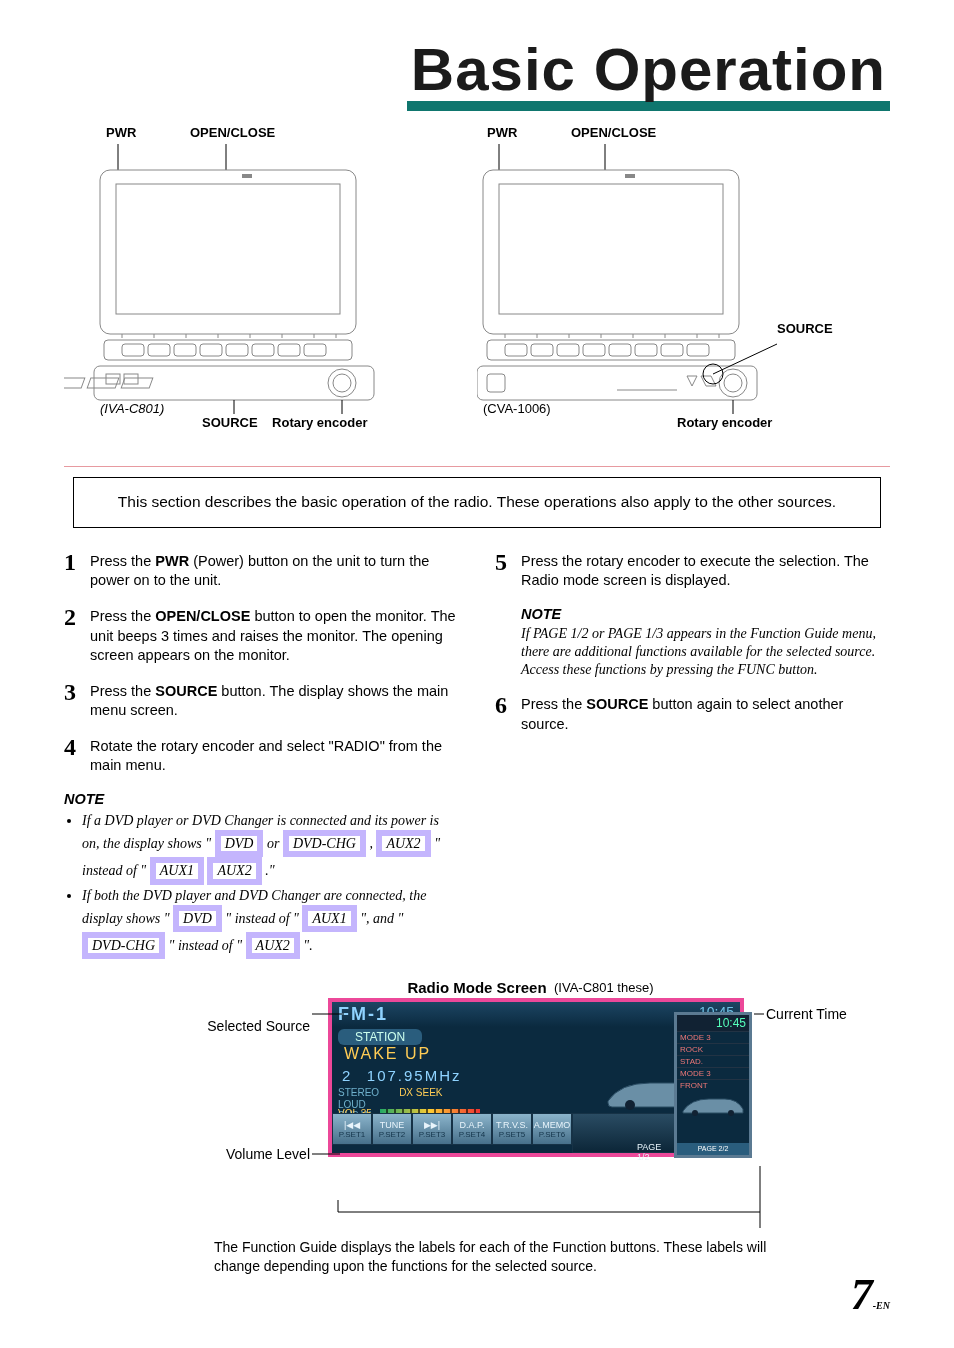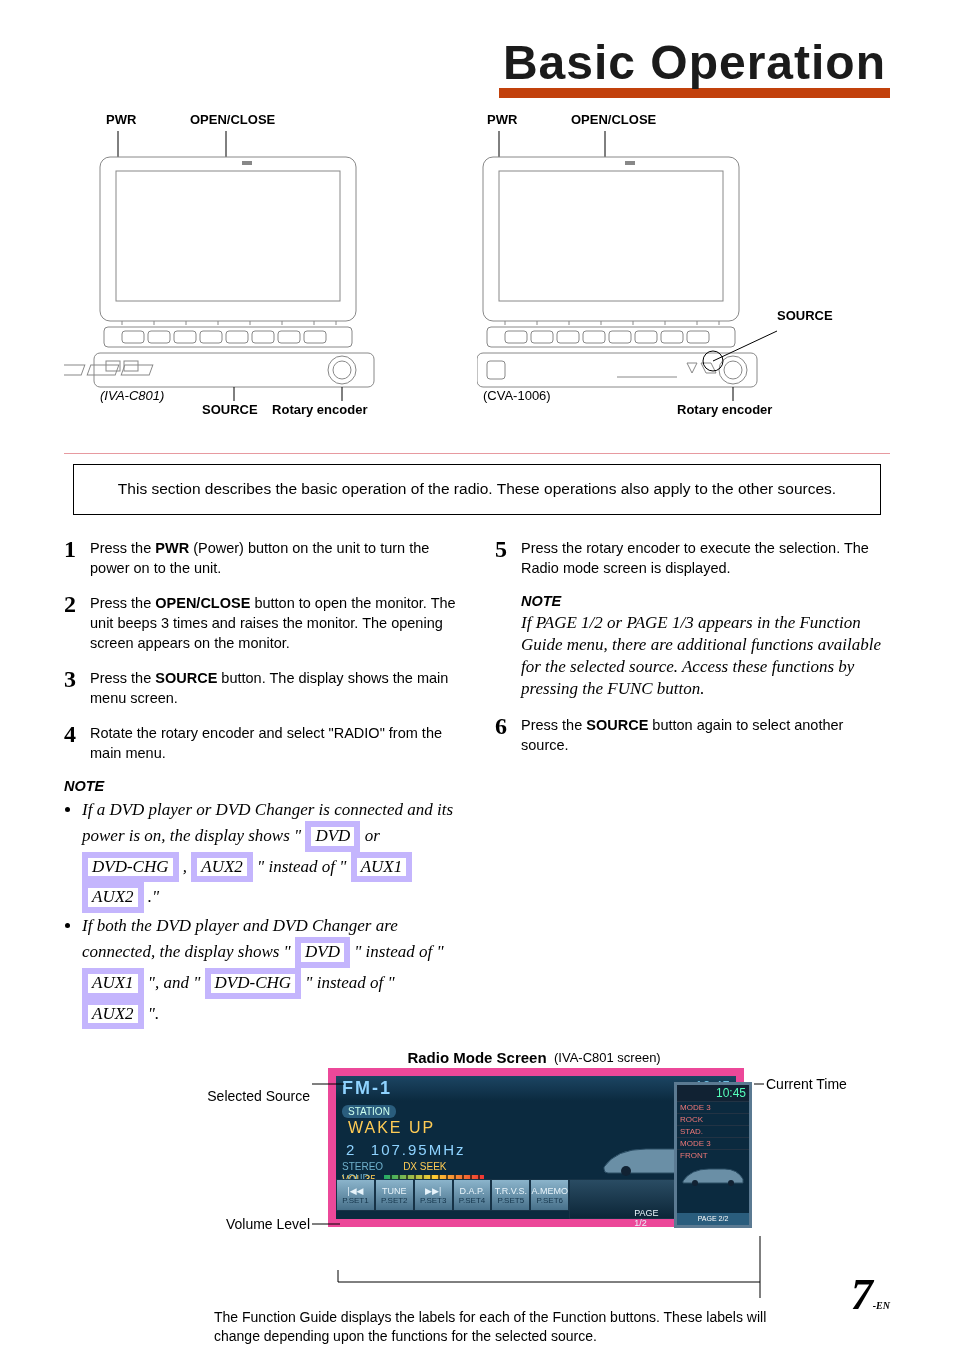--- a/index.html
+++ b/index.html
@@ -1,48 +1,48 @@
 <!DOCTYPE html>
 <html><head>
 <meta charset="utf-8">
 <style>
   @page { size: 954px 1348px; margin: 0; }
   html, body { margin: 0; padding: 0; width: 954px; height: 1348px; background: #fff; font-family: Arial, Helvetica, sans-serif; color: #000; }
   .page { position: relative; width: 954px; height: 1348px; padding: 38px 64px 0 64px; box-sizing: border-box; }
   .title-wrap { text-align: right; }
-  .title { display: inline-block; font-family: "Arial Black", Arial, sans-serif; font-weight: 900; font-size: 48px; letter-spacing: 1px; color: #1b1b1b; border-bottom: 10px solid #c2410c; padding: 0 4px 0 4px; line-height: 1.05; }
+  .title { display: inline-block; font-family: "Arial Black", Arial, sans-serif; font-weight: 900; font-size: 60px; letter-spacing: 1px; color: #1b1b1b; border-bottom: 10px solid #0f766e; padding: 0 4px 0 4px; line-height: 1.05; }
   .diagrams { display: flex; margin-top: 14px; }
   .diagram-col { flex: 1; position: relative; }
   .labels-top { display: flex; font-weight: bold; font-size: 13px; margin-bottom: 4px; }
   .labels-top .lbl { display: inline-block; text-align: center; }
   .device-svg { display: block; }
   .model { font-size: 13px; position: absolute; }
   .below-labels { font-weight: bold; font-size: 13px; text-align: center; }
   .side-label { position: absolute; font-weight: bold; font-size: 13px; left: 360px; top: 212px; }
   .hr { border: 0; border-top: 1px solid #e79aa0; margin: 28px 0 10px 0; }
   .intro-box { border: 1px solid #000; margin: 0 auto; padding: 14px 22px; font-size: 15.5px; line-height: 1.35; width: 808px; box-sizing: border-box; text-align: center; }
   .columns { display: flex; margin-top: 22px; gap: 36px; }
   .col { flex: 1; font-size: 14.5px; line-height: 1.35; }
   .step { display: flex; margin-bottom: 14px; }
   .step .num { font-family: "Times New Roman", Times, serif; font-weight: bold; font-size: 24px; width: 26px; flex-shrink: 0; line-height: 1; }
   .step .txt { padding-top: 2px; }
   .bold { font-weight: bold; }
   .note-head { font-weight: bold; font-style: italic; font-size: 14.5px; }
-  .note-body { font-family: "Times New Roman", Times, serif; font-style: italic; font-size: 17px; line-height: 1.3; }
+  .note-body { font-family: "Times New Roman", Times, serif; font-style: italic; font-size: 14px; line-height: 1.3; }
   .note-ul { margin: 2px 0 0 0; padding: 0 0 0 18px; }
   .note-ul li { margin-bottom: 2px; }
   .boxed { border: 6px solid #c4b5fd; padding: 0 4px; font-style: italic; display: inline-block; line-height: 1.1; }
   .screen-section { margin-top: 18px; position: relative; }
   .screen-title { text-align: center; font-weight: bold; font-size: 15px; margin-bottom: 2px; }
   .screen-wrap { position: relative; width: 100%; height: 230px; }
-  .screenshot { position: absolute; left: 264px; top: 0; width: 416px; height: 159px; border: 8px solid #ec4899; box-sizing: border-box; background: #0b2a3f; }
+  .screenshot { position: absolute; left: 264px; top: 0; width: 416px; height: 159px; border: 4px solid #ec4899; box-sizing: border-box; background: #0b2a3f; }
   .scr-top { display: flex; justify-content: space-between; padding: 2px 6px; background: linear-gradient(#1c4563,#0b2a3f); }
   .fm { color: #8fd3ff; font-family: "Arial Black", Arial; font-weight: 900; font-size: 18px; letter-spacing: 2px; }
   .clock { color: #6fc2e6; font-family: "Arial Black", Arial; font-size: 14px; }
-  .station-chip { display: inline-block; background: #2a5d7d; color: #cfe; font-size: 10px; padding: 1px 6px; border-radius: 6px; margin: 2px 0 0 6px; }
+  .station-chip { display: inline-block; background: #2a5d7d; color: #cfe; font-size: 12px; padding: 1px 17px; border-radius: 6px; margin: 2px 0 0 6px; }
   .wake { color: #ffcc55; font-family: "Arial Black", Arial; font-size: 16px; letter-spacing: 2px; margin-left: 12px; }
   .freq { color: #8fd3ff; font-family: "Arial Black", Arial; font-size: 15px; letter-spacing: 2px; margin-left: 10px; }
   .small-status { color: #6fb0cc; font-size: 10px; margin-left: 6px; line-height: 1.15; }
   .right-status { position: absolute; right: 6px; top: 26px; font-size: 9px; color: #cfe6f7; text-align: left; line-height: 1.35; }
   .right-status span { display: block; white-space: nowrap; }
   .car { position: absolute; right: 20px; bottom: 42px; width: 120px; height: 36px; }
   .vol { color: #ffcc55; font-size: 10px; margin-left: 6px; }
   .vol-bar { display: inline-block; width: 100px; height: 8px; background: linear-gradient(to right,#2a6,#fc3,#e33); vertical-align: middle; margin-left: 4px; position: relative; }
   .vol-bar::after { content:""; position:absolute; left:0; top:0; right:0; bottom:0; background: repeating-linear-gradient(to right, transparent 0 6px, rgba(0,0,0,.6) 6px 8px); }
   .btn-row { display: flex; position: absolute; left: 0; right: 0; bottom: 0; }
@@ -226,21 +226,21 @@
       <div class="step" style="margin-top:14px;">
         <div class="num">6</div>
         <div class="txt"><span>Press the </span><span class="bold">SOURCE</span><span> button again to select another source.</span></div>
       </div>
     </div>
   </div>
 
   <div class="screen-section">
     <div class="screen-title">Radio Mode Screen</div>
     <div class="screen-wrap">
-      <div class="callout" style="left:490px; top:-18px; font-size:13px;">(IVA-C801 screen)</div>
+      <div class="callout" style="left:490px; top:-18px; font-size:13px;">(IVA-C801 these)</div>
 
       <div class="screenshot">
         <div class="scr-top">
           <span class="fm">FM-1</span>
           <span class="clock">10:45</span>
         </div>
         <div><span class="station-chip">STATION</span></div>
         <div class="wake">WAKE UP</div>
         <div style="margin-top:4px;">
           <span class="freq" style="color:#8fd3ff;">2</span>

